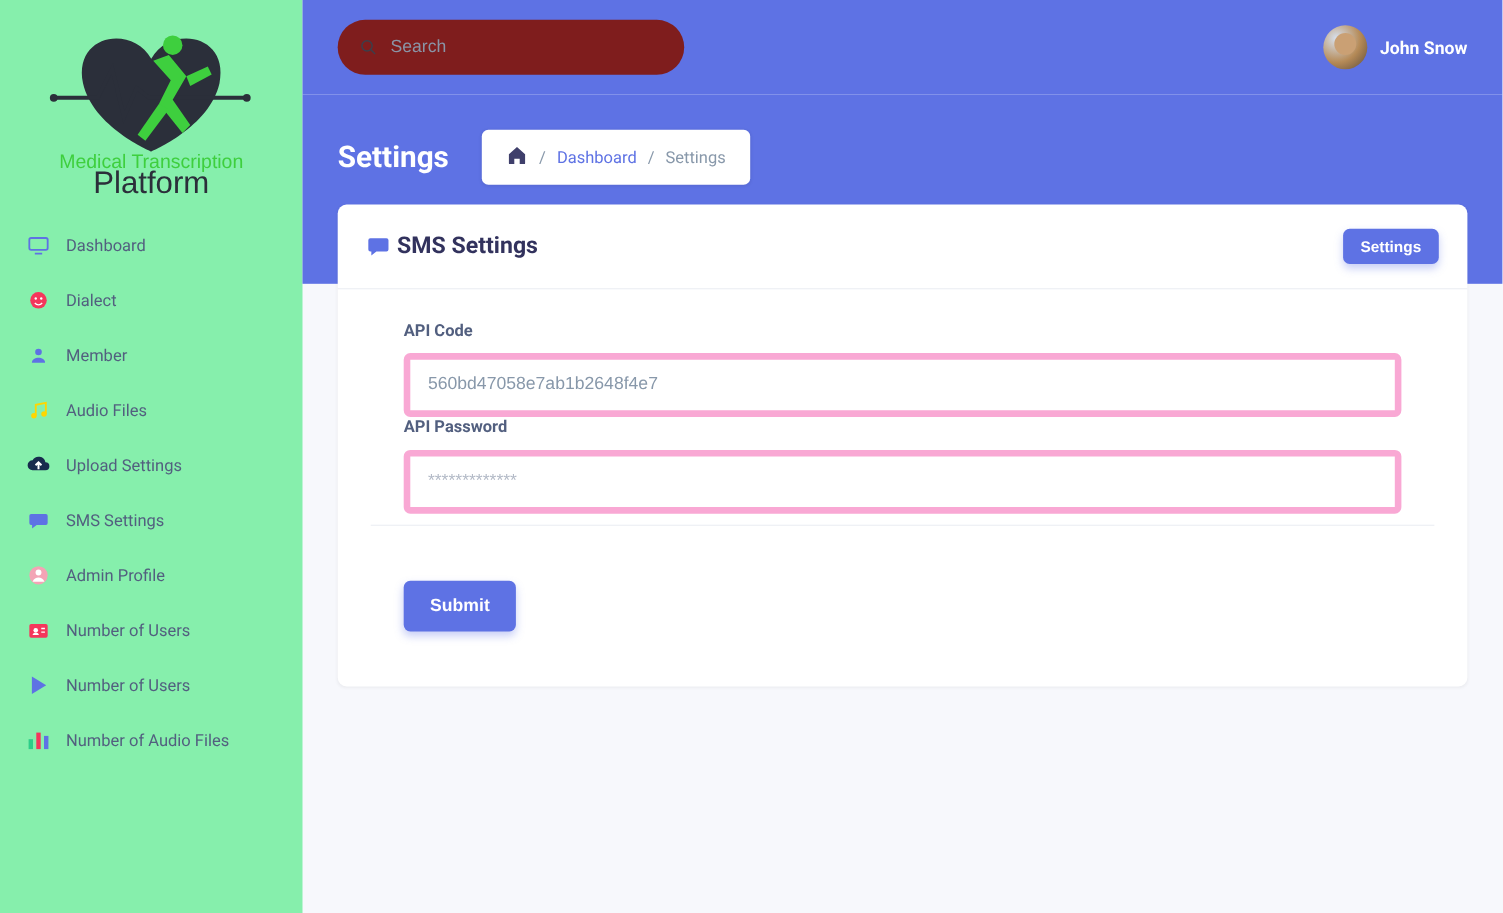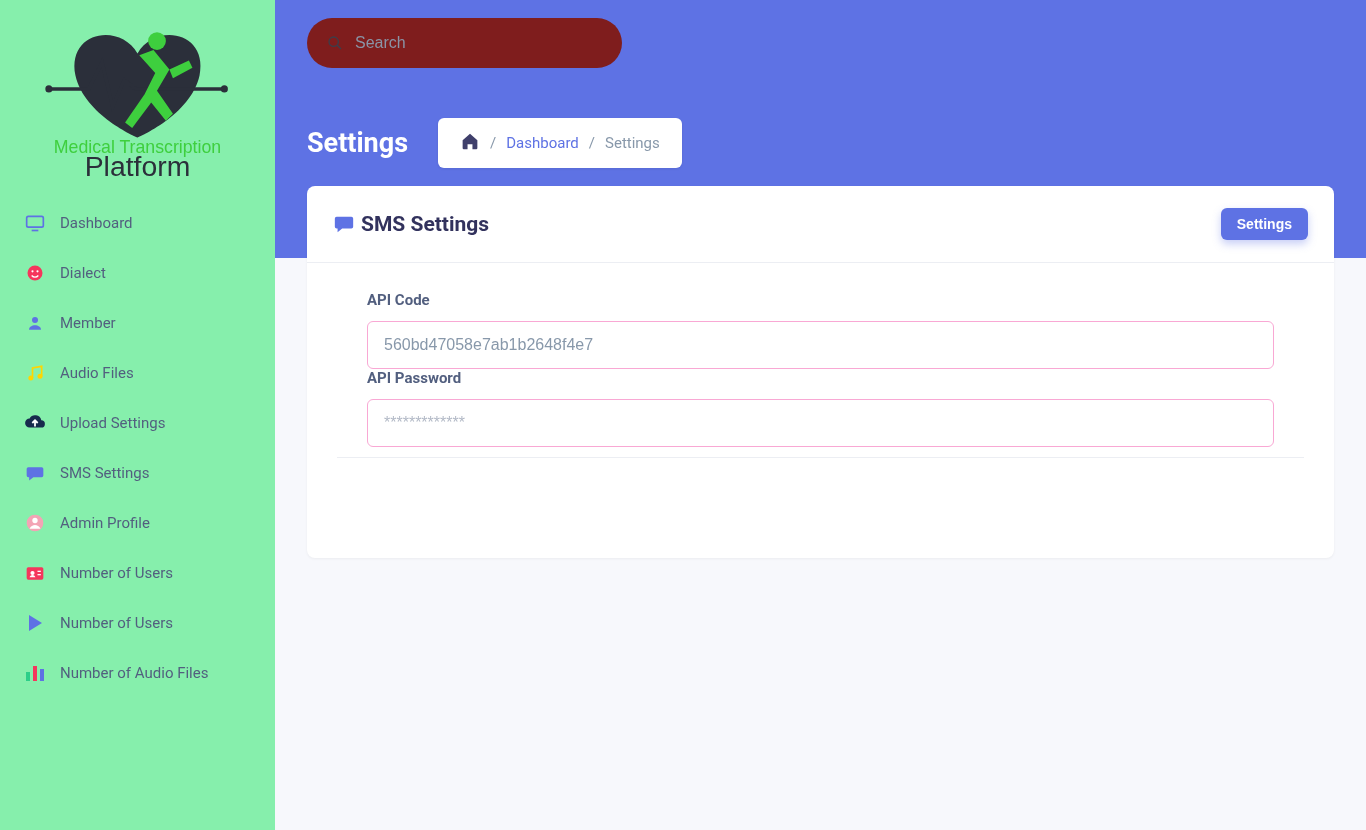--- a/index.html
+++ b/index.html
@@ -174,21 +174,21 @@
 .form-group { }
 .form-group label {
   display: block;
   font-weight: 700;
   color: #525f7f;
   margin-bottom: 12px;
   font-size: 15px;
 }
 .form-control {
   width: 100%;
-  border: 1px solid #f9a8d4;
+  border: 6px solid #f9a8d4;
   border-radius: 6px;
   padding: 14px 16px;
   font-size: 16px;
   color: #8898aa;
   outline: none;
   background: #fff;
 }
 .form-control::placeholder { color: #b2b9c6; }
 hr.divider {
   border: none;
@@ -349,20 +349,24 @@
 
     <div class="topbar">
       <div class="search-wrap">
         <span class="icon">
           <svg width="16" height="16" viewBox="0 0 24 24">
               <circle cx="10" cy="10" r="7" fill="none" stroke="#3b3f4b" stroke-width="2"></circle>
               <line x1="15" y1="15" x2="21" y2="21" stroke="#3b3f4b" stroke-width="2"></line>
             </svg>
         </span>
         <input type="text" placeholder="Search" style="">
+      </div>
+      <div class="user">
+        <div class="avatar"></div>
+        <span class="name">John Snow</span>
       </div>
     </div>
 
     <div class="header-band">
       <h1 class="page-title">Settings</h1>
       <nav class="breadcrumb">
         <a href="#" class="home">
           <span>
             <svg width="20" height="18" viewBox="0 0 24 22">
                 <path d="M3 10l9-8 9 8v10a1 1 0 01-1 1h-5v-6h-6v6H4a1 1 0 01-1-1V10z" fill="#3f3f6b"></path>
@@ -399,17 +403,20 @@
             </div>
 
             <div class="form-group">
               <label>API Password</label>
               <input class="form-control" type="password" placeholder="*************" style="">
             </div>
           </div>
 
           <hr class="divider">
 
+          <div class="form-block">
+            <button class="btn btn-lg">Submit</button>
+          </div>
         </div>
       </section>
     </div>
   </main>
 </div>
 
 </body></html>

